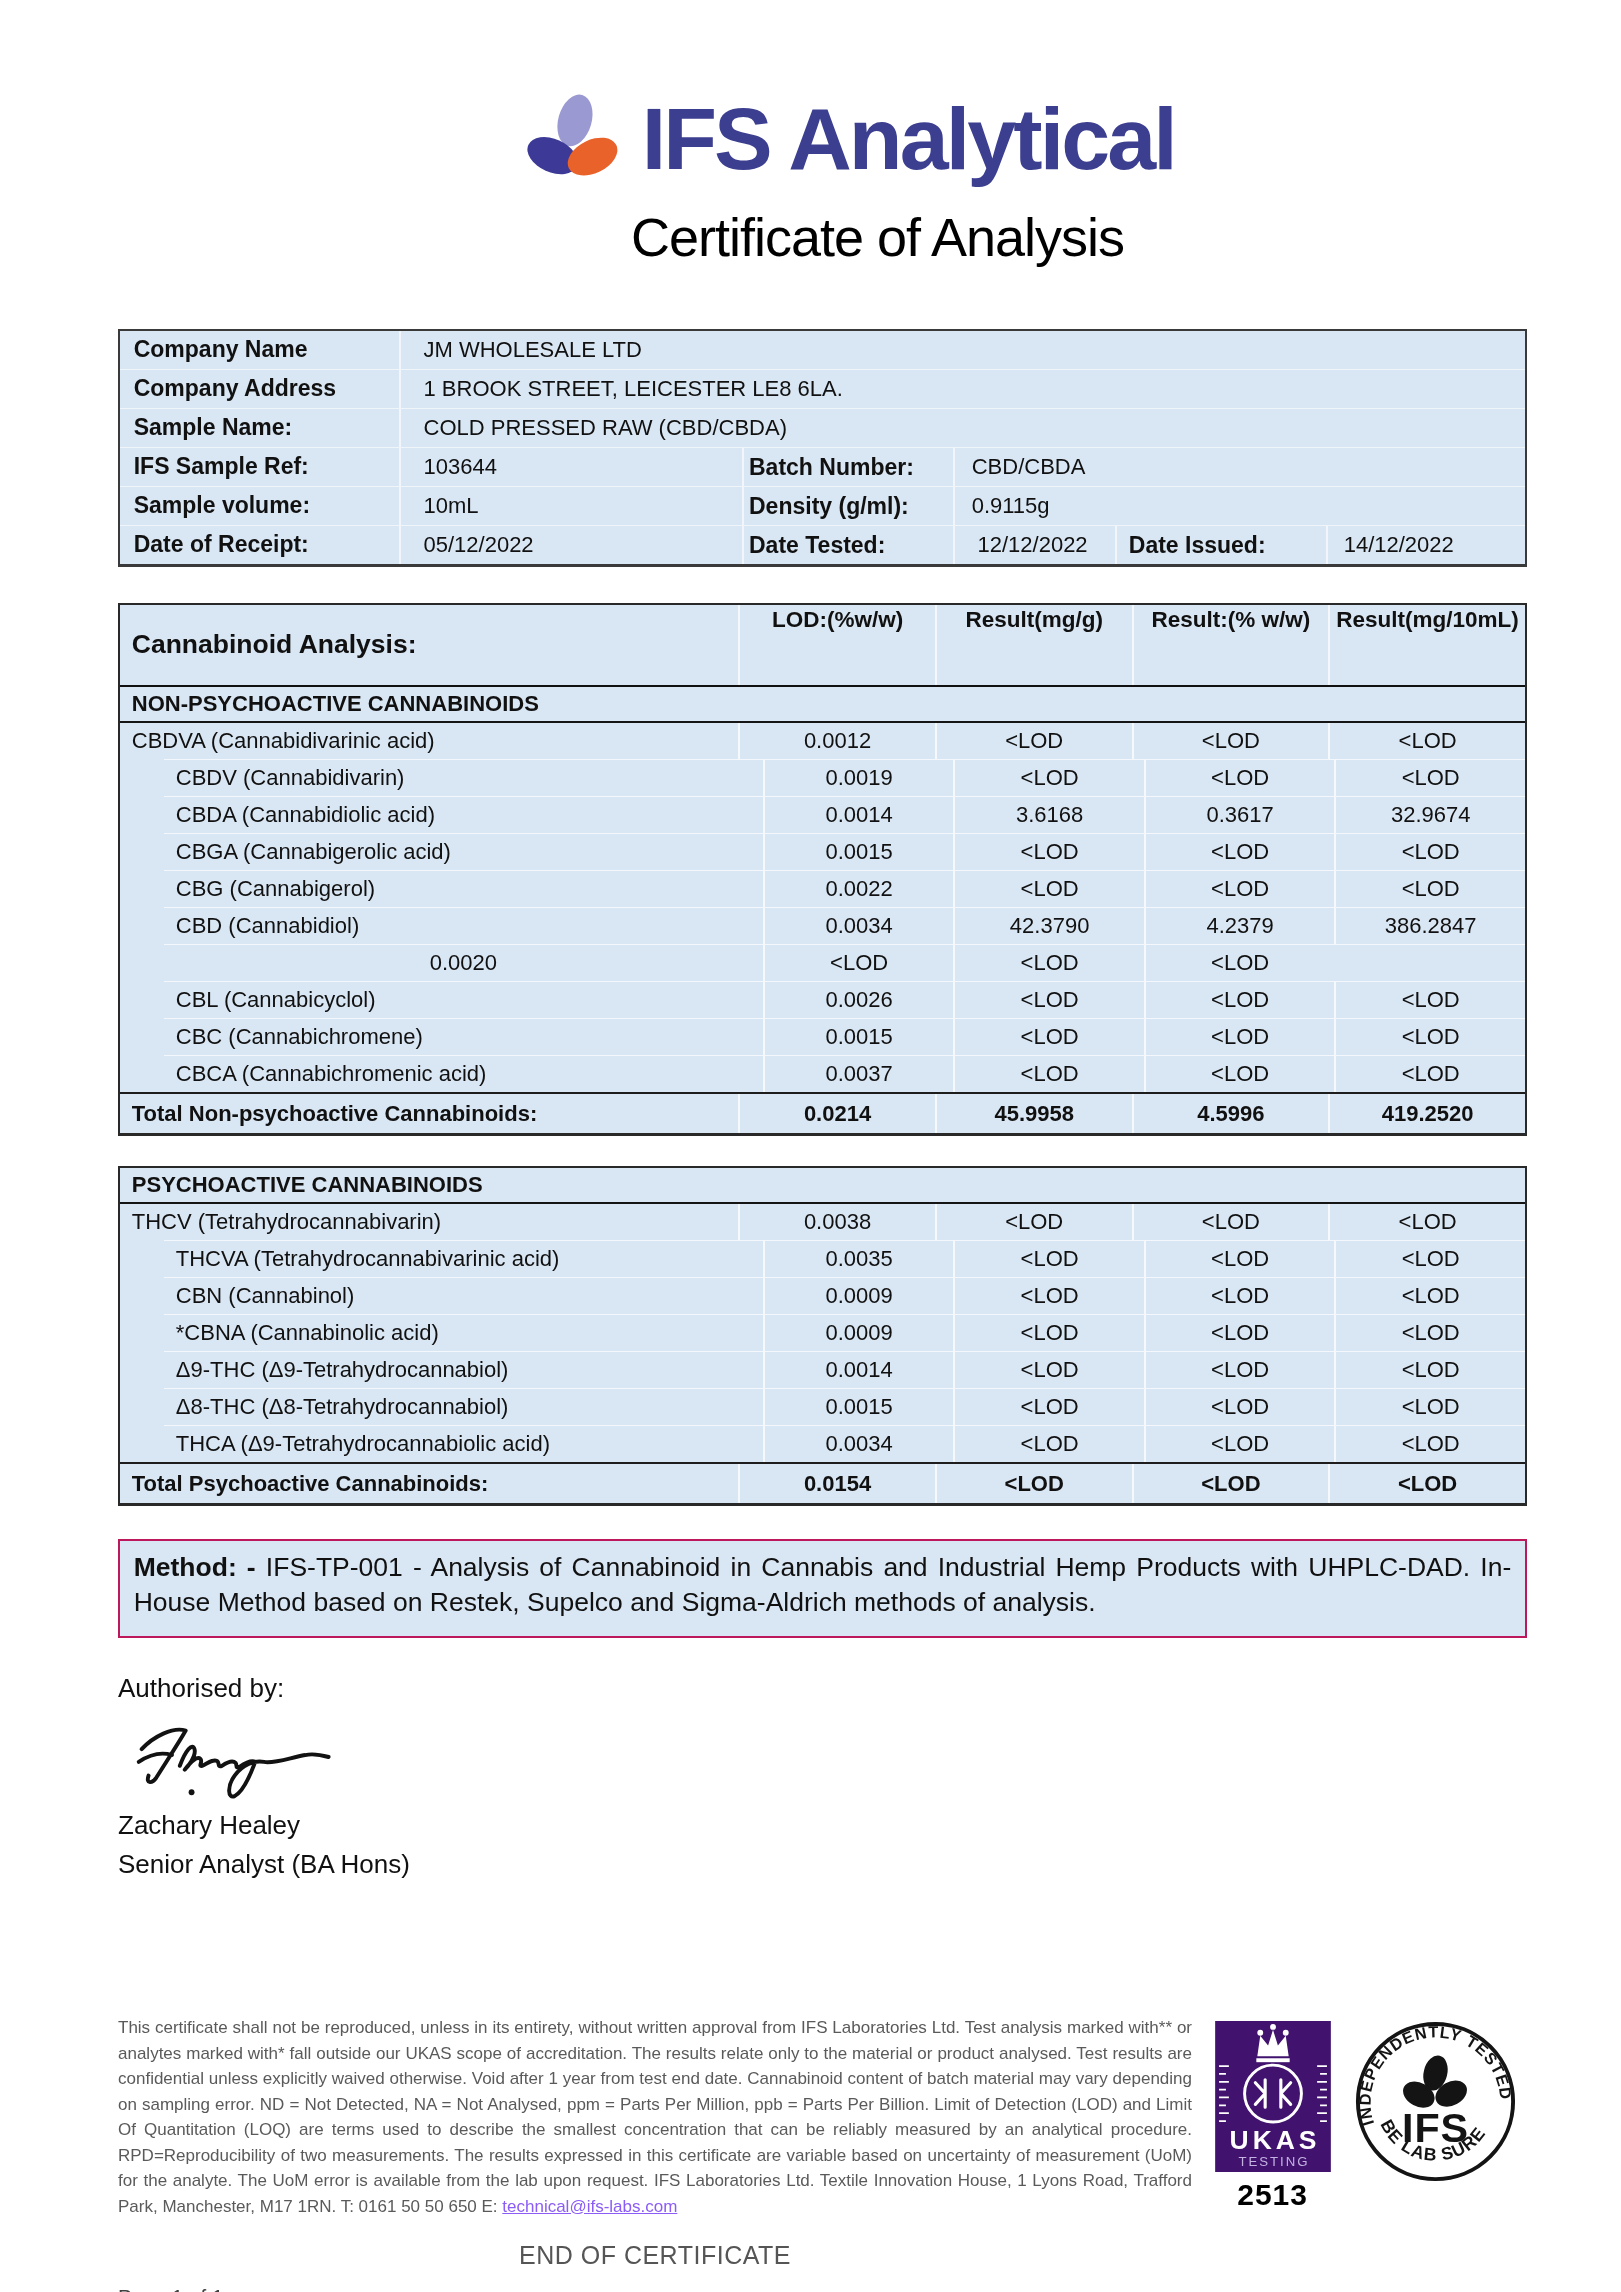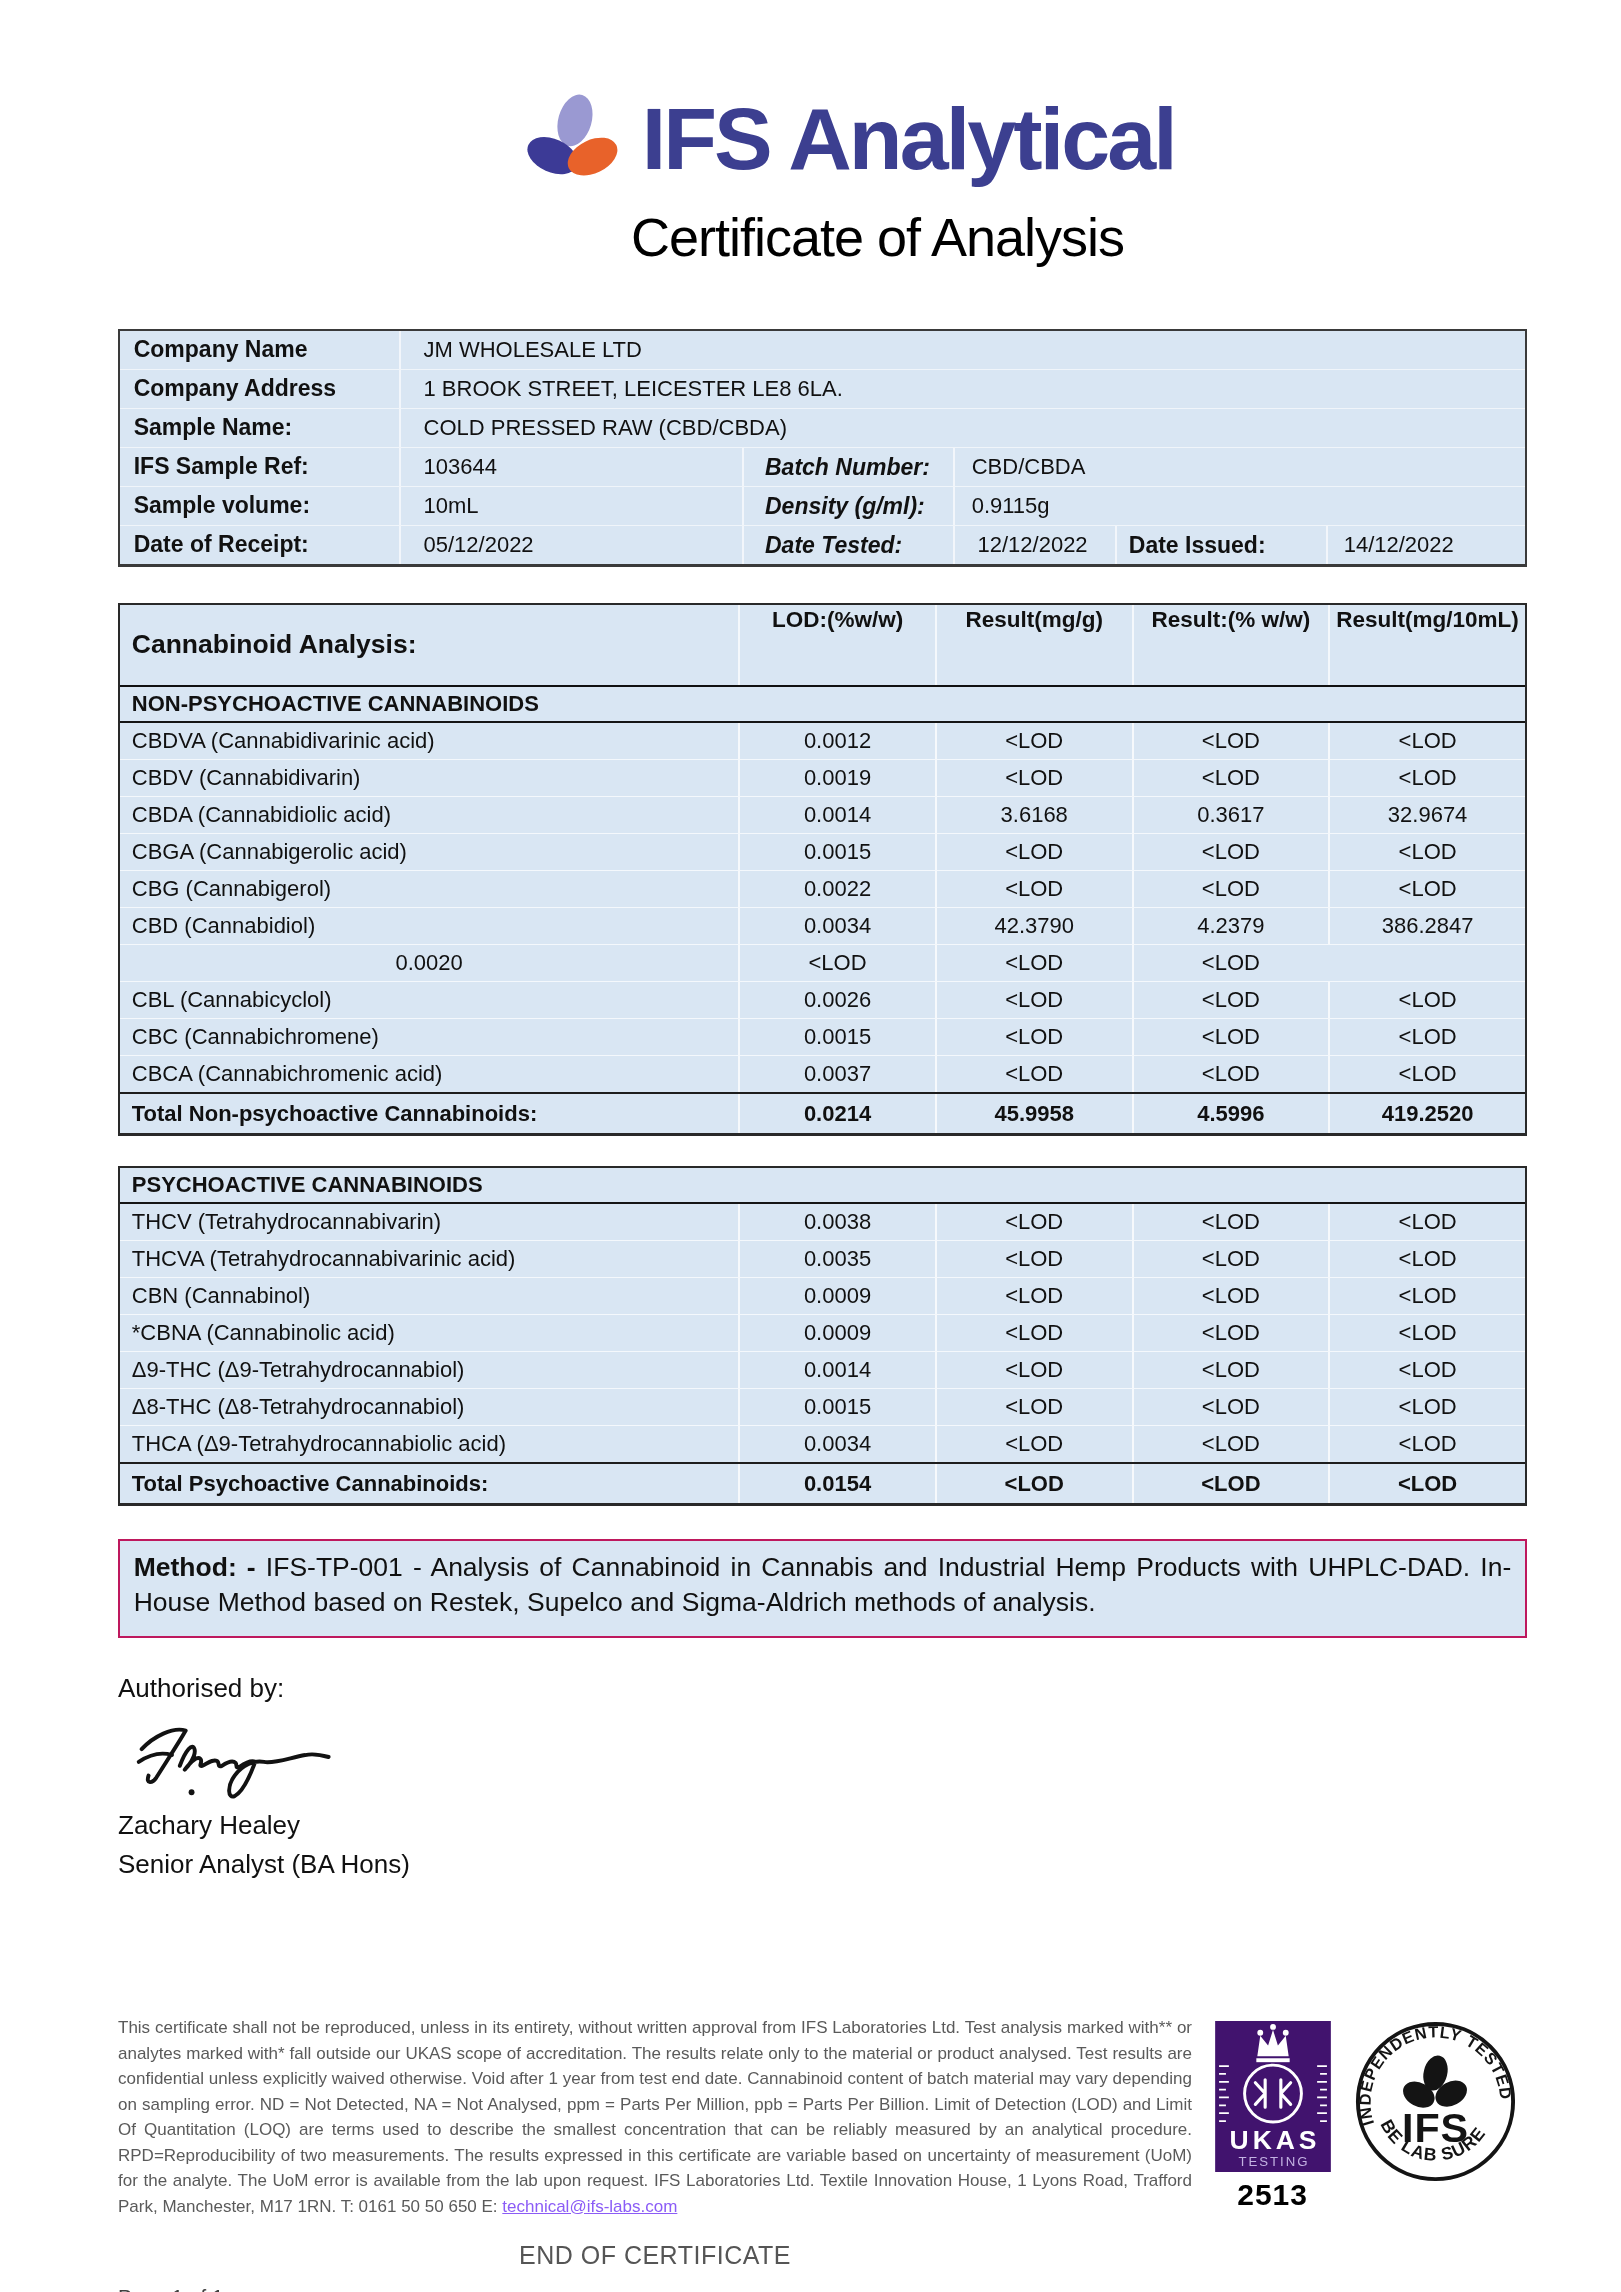--- a/index.html
+++ b/index.html
@@ -15,40 +15,40 @@
   .doc-title{text-align:center;font-size:54px;font-weight:400;color:#000;
     margin-top:21.6px;transform:translateX(67px);letter-spacing:-1px;}
   
   .content{width:1409px;margin-left:118px;}
   
   .info-table{margin-top:61px;background:#d9e6f3;border:2px solid #3a3a3a;border-bottom:3.9px solid #3a3a3a;}
   .info-row{display:grid;grid-template-columns:279px 343px 211px 162px 211px 1fr;
     height:38px;align-items:center;}
   .info-row + .info-row{border-top:1px solid rgba(255,255,255,0.6);}
   .ilabel{font-weight:bold;font-size:23px;padding-left:13.7px;}
-  .ilabel.c3{padding-left:21px;font-style:italic;}
+  .ilabel.c3{padding-left:5px;}
   .ilabel.c5{padding-left:11.8px;}
   .ivalue{font-size:22px;padding-left:22.5px;border-left:2px solid rgba(255,255,255,0.65);height:38px;line-height:38px;white-space:nowrap;overflow:hidden;}
   .ivalue.span{grid-column:2 / -1;}
   .ivalue.span4{grid-column:4 / -1;padding-left:16.7px;}
   .ivalue.c6{padding-left:15.7px;}
   .cell-l{border-left:2px solid rgba(255,255,255,0.65);height:38px;line-height:38px;}
   
   .an-table{background:#d9e6f3;border:2px solid #292929;border-bottom:3.9px solid #292929;}
   .t1{margin-top:36px;}
   .t2{margin-top:30px;}
   .grid5{display:grid;grid-template-columns:44% 14% 14% 14% 14%;}
   .an-header{height:80px;border-bottom:2.9px solid #101010;align-items:center;}
   .an-title{font-size:26.5px;font-weight:bold;padding-left:11.8px;}
   .col-head{text-align:center;font-weight:bold;font-size:22.5px;line-height:1.32;
     border-left:2px solid rgba(255,255,255,0.7);height:80px;display:flex;justify-content:center;}
   .section-row{height:34px;line-height:34px;font-weight:bold;font-size:22px;
     padding-left:11.8px;border-bottom:2.5px solid #151515;}
   .tr{height:36px;}
-  .tr + .tr{border-top:1.5px solid rgba(255,255,255,0.7);}
+  .tr + .tr{border-top:1.5px solid rgba(255,255,255,0.7);margin-left:44px;}
   .td{font-size:22px;text-align:center;height:36px;line-height:36px;white-space:nowrap;overflow:hidden;}
   .td + .td{border-left:2px solid rgba(255,255,255,0.75);}
   .td.name{text-align:left;padding-left:11.8px;}
   .total-row{height:39px;border-top:2px solid #1d1d1d;font-weight:bold;}
   .total-row .td{line-height:39px;height:39px;font-weight:bold;}
   
   .method-box{margin-top:33px;background:#d9e6f3;border:2px solid #be185d;
     padding:9.8px 13.7px 15.7px 13.7px;font-size:26.5px;line-height:1.32;text-align:justify;}
   .method-box .b{font-weight:bold;}
   

